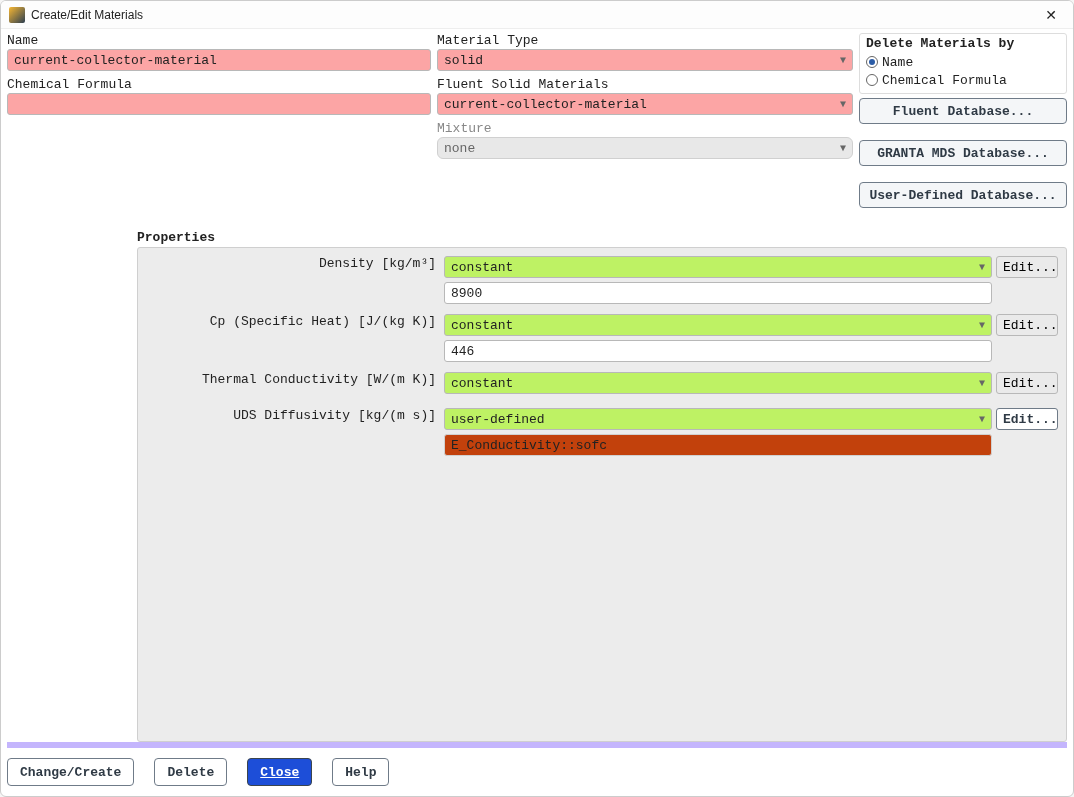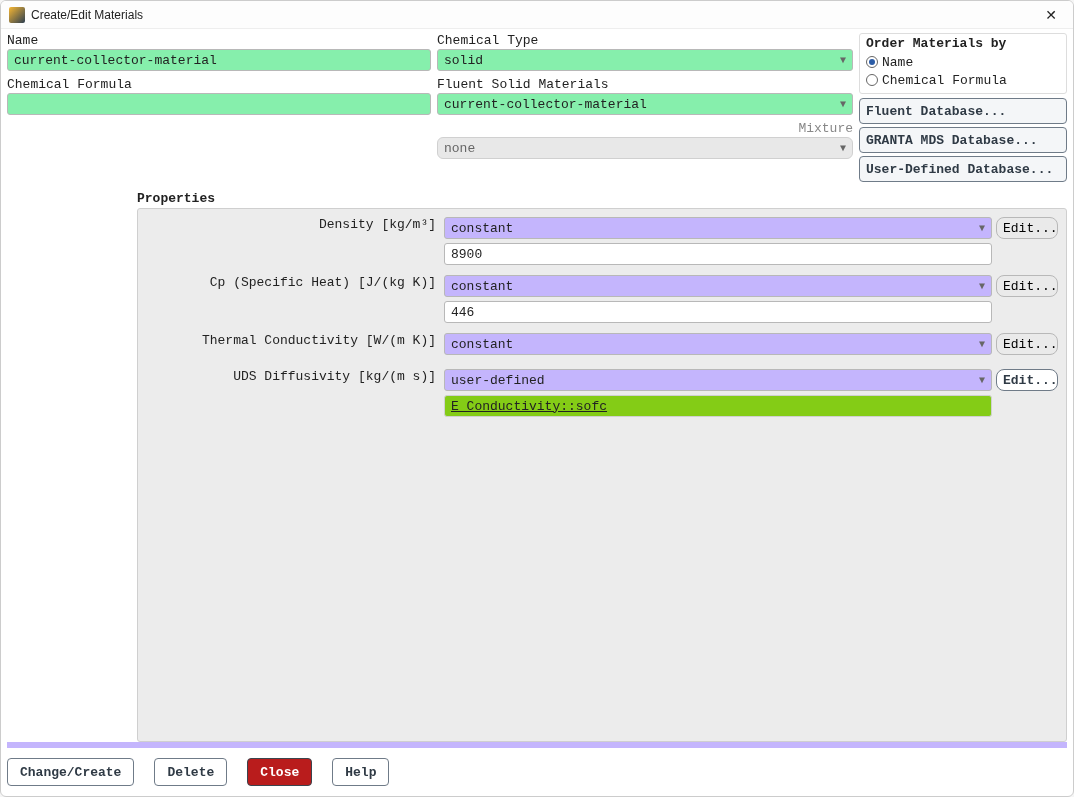--- a/index.html
+++ b/index.html
@@ -67,28 +67,28 @@
   .col-left { width: 424px; }
   .col-mid  { width: 416px; }
   .col-right{ flex: 1; }
 
   .field-label {
     font-weight: normal;
     color: #222;
     margin-bottom: 1px;
   }
   .field-label-bold { font-weight: bold; }
-  .field-label-disabled { color: #888; text-align: right; }
+  .field-label-disabled { color: #888; }
 
   input.text-input, .select-box, input.value-input {
     width: 100%;
     height: 22px;
     border: 1px solid #b8b8b8;
     border-radius: 3px;
-    background: #86efac;
+    background: #fca5a5;
     padding: 0 6px;
     font-family: inherit;
     font-size: 13px;
     color: #222;
   }
 
   .select-box {
     position: relative;
     display: flex;
     align-items: center;
@@ -135,30 +135,30 @@
     width: 6px;
     height: 6px;
     border-radius: 50%;
     background: #2b5ca6;
   }
 
   .db-button {
     display: block;
     width: 100%;
     height: 26px;
-    margin-bottom: 3px;
+    margin-bottom: 16px;
     border: 1px solid #6f7b88;
     border-radius: 4px;
     background: #f4f6f8;
     font-family: inherit;
     font-size: 13px;
     font-weight: bold;
     color: #2f3a45;
     cursor: pointer;
-    text-align: left;
+    text-align: center;
   }
 
   .properties-wrap {
     margin-left: 130px;
     flex: 1;
     display: flex;
     flex-direction: column;
   }
   .properties-label {
     font-weight: bold;
@@ -180,27 +180,27 @@
   }
   .prop-label {
     width: 294px;
     text-align: right;
     padding-right: 4px;
   }
   .prop-select {
     flex: 1;
   }
   .prop-select .select-box {
-    background: #c4b5fd;
+    background: #bef264;
   }
   .edit-btn {
     width: 62px;
     height: 22px;
     border: 1px solid #b8b8b8;
-    border-radius: 8px;
+    border-radius: 3px;
     background: #eaeaea;
     font-family: inherit;
     font-size: 13px;
     cursor: pointer;
   }
   .edit-btn.accent {
     border-color: #6f7b88;
     background: #fff;
     font-weight: bold;
     color: #2f3a45;
@@ -209,23 +209,22 @@
     display: flex;
     margin-bottom: 10px;
   }
   .prop-value-spacer { width: 298px; }
   .prop-value-input {
     flex: 1;
     margin-right: 66px;
   }
   .prop-value-input input.value-input { background: #fff; }
   .prop-value-input .select-box.readonly {
-    background: #84cc16;
+    background: #c2410c;
     border-color: #d0d0d0;
-    text-decoration: underline;
   }
 
   .footer {
     border-top: 6px solid #c4b5fd;
     padding: 10px 0 10px 0;
     display: flex;
     gap: 20px;
   }
   .footer button {
     height: 28px;
@@ -233,23 +232,24 @@
     border: 1px solid #6f7b88;
     border-radius: 4px;
     background: #fff;
     font-family: inherit;
     font-size: 13px;
     font-weight: bold;
     color: #2f3a45;
     cursor: pointer;
   }
   .footer button.primary {
-    background: #b91c1c;
+    background: #1d4ed8;
     color: #fff;
     border-color: #3b454e;
+    text-decoration: underline;
   }
 </style>
 </head>
 <body>
 
 <div class="window">
 
   <div class="titlebar">
     <div class="titlebar-icon"></div>
     <div class="titlebar-title">Create/Edit Materials</div>
@@ -262,42 +262,42 @@
 
       <div class="col-left">
         <div class="field-label">Name</div>
         <input class="text-input" type="text" value="current-collector-material" style="">
         <div style="height:6px"></div>
         <div class="field-label">Chemical Formula</div>
         <input class="text-input" type="text" value="" style="">
       </div>
 
       <div class="col-mid">
-        <div class="field-label">Chemical Type</div>
+        <div class="field-label">Material Type</div>
         <div class="select-box">
           <span>solid</span>
           <span class="select-caret">▼</span>
         </div>
         <div style="height:6px"></div>
         <div class="field-label">Fluent Solid Materials</div>
         <div class="select-box">
           <span>current-collector-material</span>
           <span class="select-caret">▼</span>
         </div>
         <div style="height:6px"></div>
         <div class="field-label field-label-disabled">Mixture</div>
         <div class="select-box disabled">
           <span>none</span>
           <span class="select-caret">▼</span>
         </div>
       </div>
 
       <div class="col-right">
         <div class="order-panel">
-          <div class="field-label field-label-bold">Order Materials by</div>
+          <div class="field-label field-label-bold">Delete Materials by</div>
           <div class="radio-row">
             <span class="radio-circle">
                 <span class="radio-dot"></span>
               </span>
             <span>Name</span>
           </div>
           <div class="radio-row">
             <span class="radio-circle"></span>
             <span>Chemical Formula</span>
           </div>

